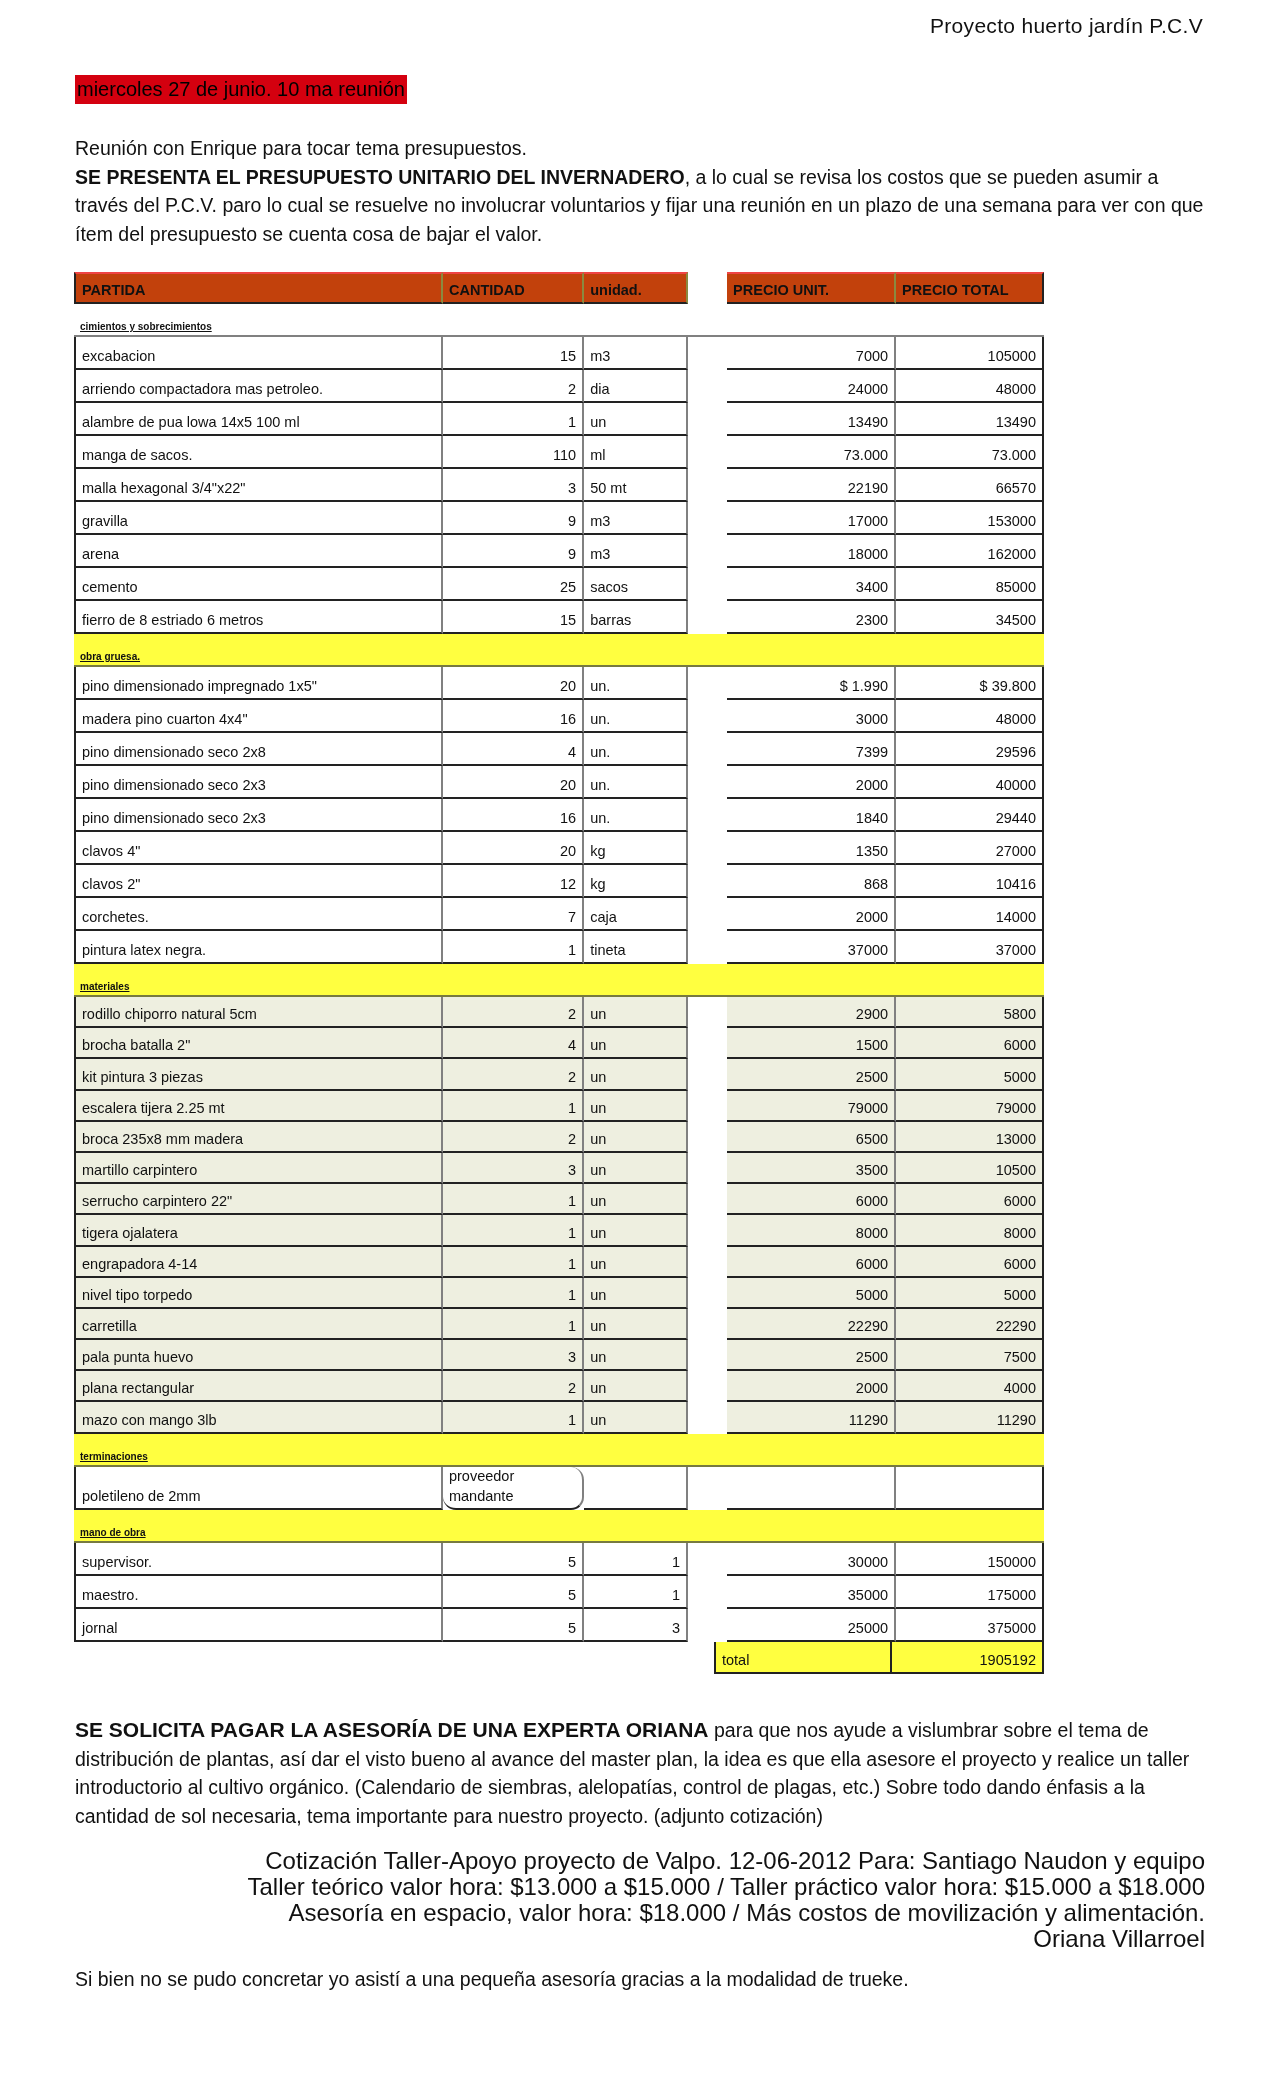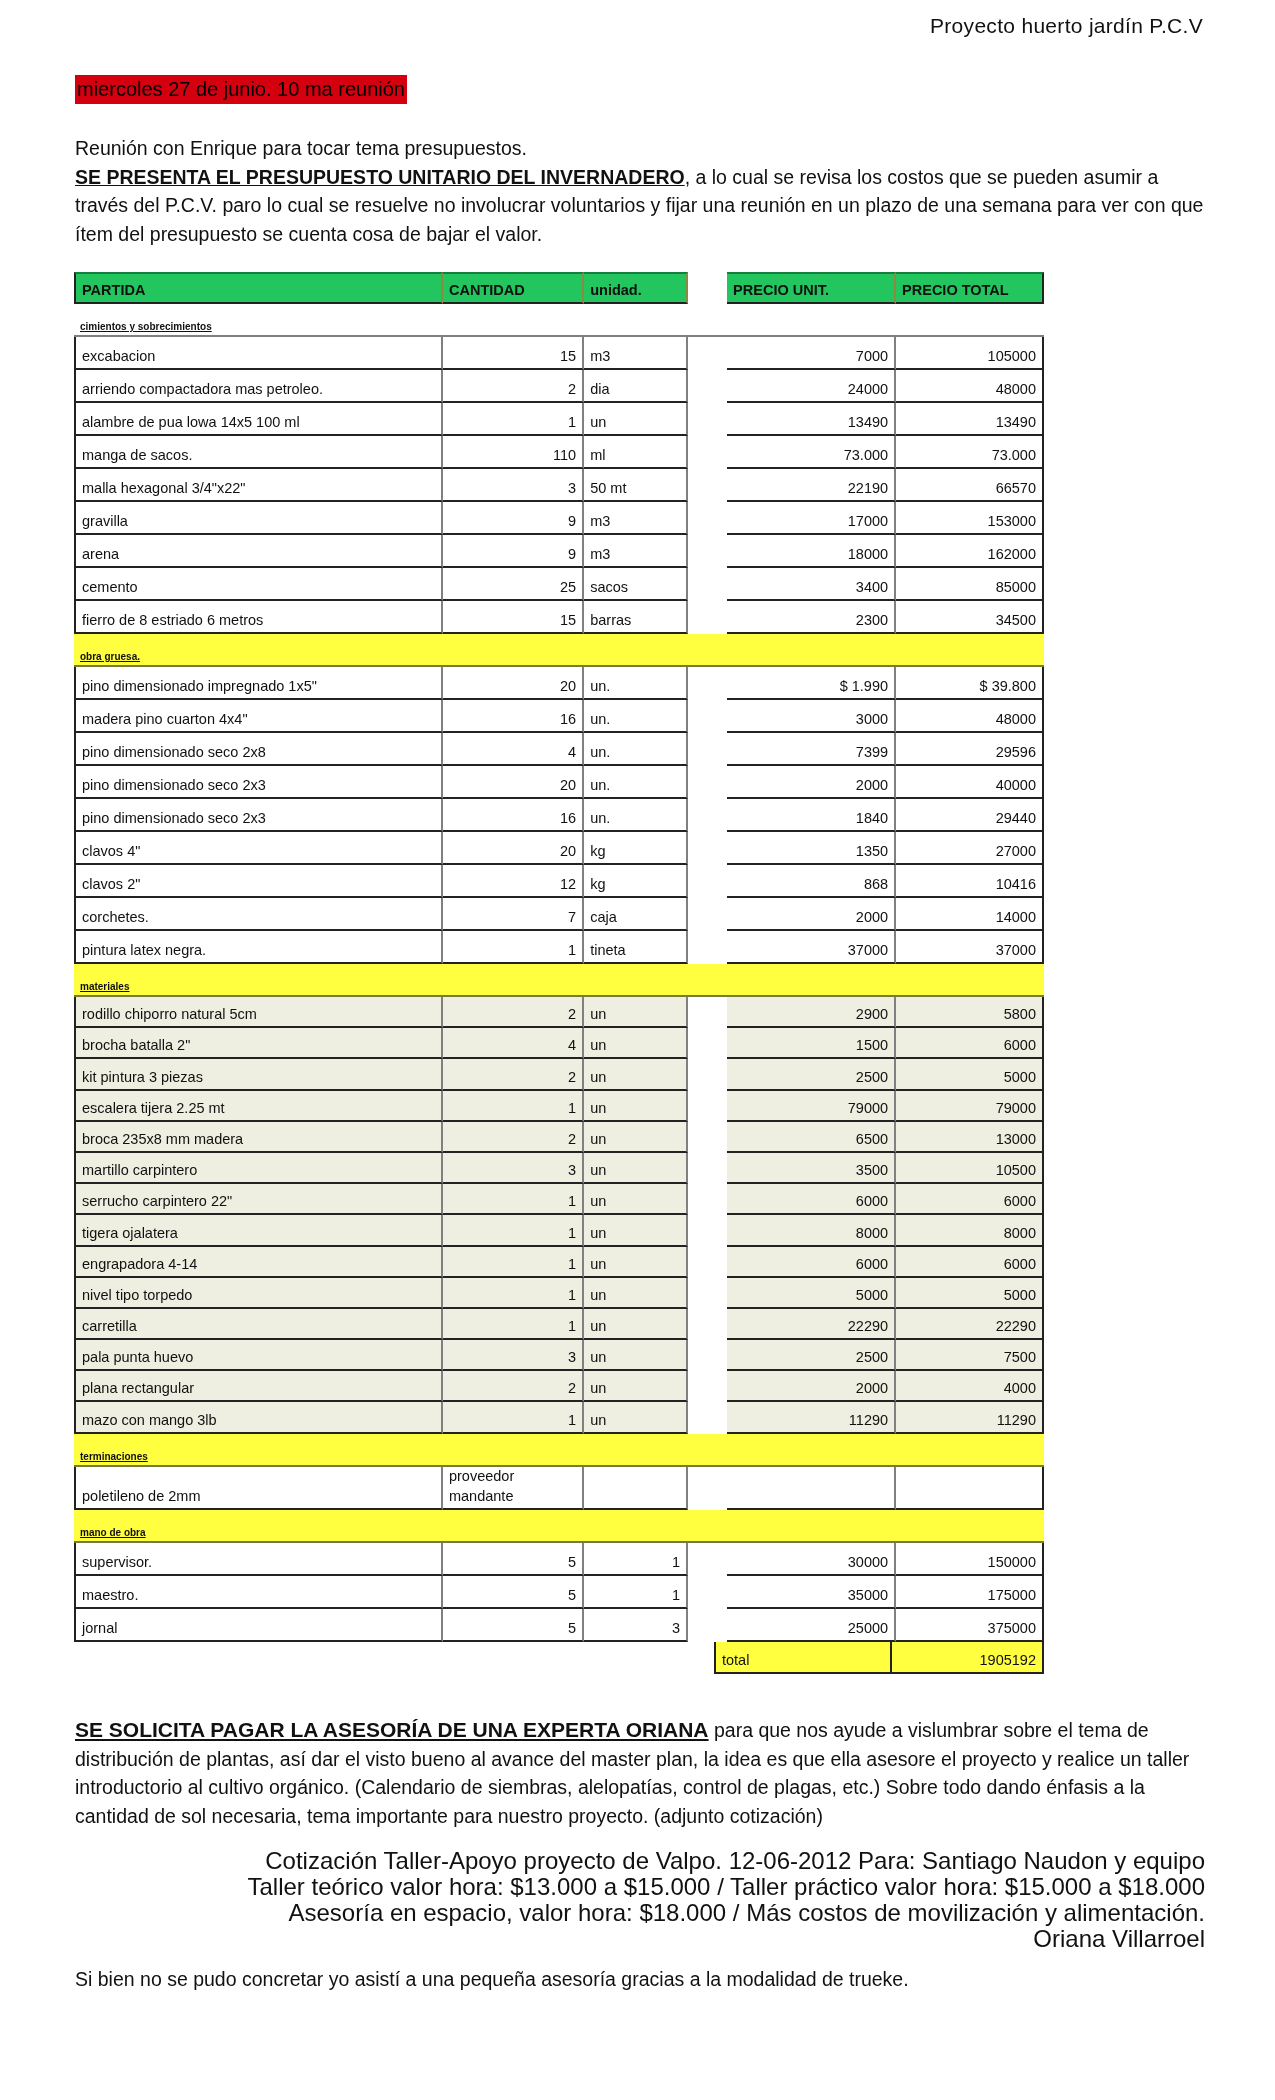--- a/index.html
+++ b/index.html
@@ -6,45 +6,45 @@
   body { width: 1275px; height: 2100px; position: relative; overflow: hidden;
          font-family: "Liberation Sans", sans-serif; color: #111; }
   .abs { position: absolute; }
   #hdr { left: 930px; top: 22px; width: 290px; height: 24px; overflow: hidden; font-size: 21px;
          letter-spacing: 0.3px; line-height: 40px; margin-top: -18px; padding-top: 18px; }
   #hdr span { display:block; margin-top:-16px; }
   #date-banner { left: 75px; top: 75px; height: 29px; background: #d4000f; color: #000000;
          font-size: 20px; line-height: 29px; padding: 0 2px; white-space: nowrap; }
   .para { left: 75px; width: 1130px; font-size: 19.5px; line-height: 28.5px; }
   #intro { top: 134px; }
-  b { font-weight: bold; text-decoration: underline; }
+  b { font-weight: bold; }
 
   
   #budget { left: 74px; top: 272px; width: 970px; }
   .row { position: relative; display: flex; height: 33px; box-sizing: border-box; font-size: 14.5px; }
   .cell { box-sizing: border-box; border-right: 2px solid #808080; border-bottom: 2px solid #222;
           padding: 0 6px 4px 6px; display: flex; align-items: flex-end; white-space: nowrap; overflow: hidden; }
   .cell:first-child { border-left: 2px solid #222; }
   .c1 { width: 385px; }
   .c2 { width: 147px; justify-content: flex-end; }
   .c3 { width: 108px; }
   .c4 { width: 176px; justify-content: flex-end; margin-left: 39px; }
   .c5 { width: 154px; justify-content: flex-end; border-right: 2px solid #222 !important; }
   .c3.num { justify-content: flex-end; }
-  .head .cell { background: #22c55e; font-weight: bold; border-top: 2px solid #15803d; border-bottom: 2px solid #222;
+  .head .cell { background: #c2410c; font-weight: bold; border-top: 2px solid #ef4444; border-bottom: 2px solid #222;
                 border-right: 2px solid #8a8a40; justify-content: flex-start; }
   .head { height: 32px; }
   .section { height: 33px; background: #ffff40; border-bottom: 2px solid #777a40; font-size: 10px; font-weight: bold;
              display: flex; align-items: flex-end; padding: 0 0 3px 6px; box-sizing: border-box; }
   .section.plain { background: #ffffff; border-bottom: 2px solid #808080; }
   .section span { text-decoration: underline; }
   .mat .row { height: 31.2px; }
   .mat .cell { background: #eeefe0; }
   .row.tall { height: 43px; }
-  .cell.stack { flex-direction: column; align-items: flex-start; justify-content: flex-end; line-height: 20px; padding-bottom: 2px; }
+  .cell.stack { flex-direction: column; align-items: flex-start; justify-content: flex-end; line-height: 20px; padding-bottom: 2px; border-radius: 13px; }
   .totalrow { display: flex; height: 32px; margin-left: 640px; font-size: 14.5px; border-radius: 11px; }
   .totalrow .cell { background: #ffff40; border-left: 2px solid #222 !important; border-right: 2px solid #222; border-bottom: 2px solid #222; }
   .totalrow .t1 { width: 176px; border-right: none; justify-content: flex-start; }
   .totalrow .t2 { width: 154px; justify-content: flex-end; border-left: 2px solid #222; }
 
   #oriana { top: 1716px; }
   #cotiz { top: 1848px; font-size: 24px; line-height: 26px; text-align: right; }
   #closing { top: 1965px; }
   .h-bold { font-weight: bold; font-size: 21px; margin-top: 32px; }
 </style>

